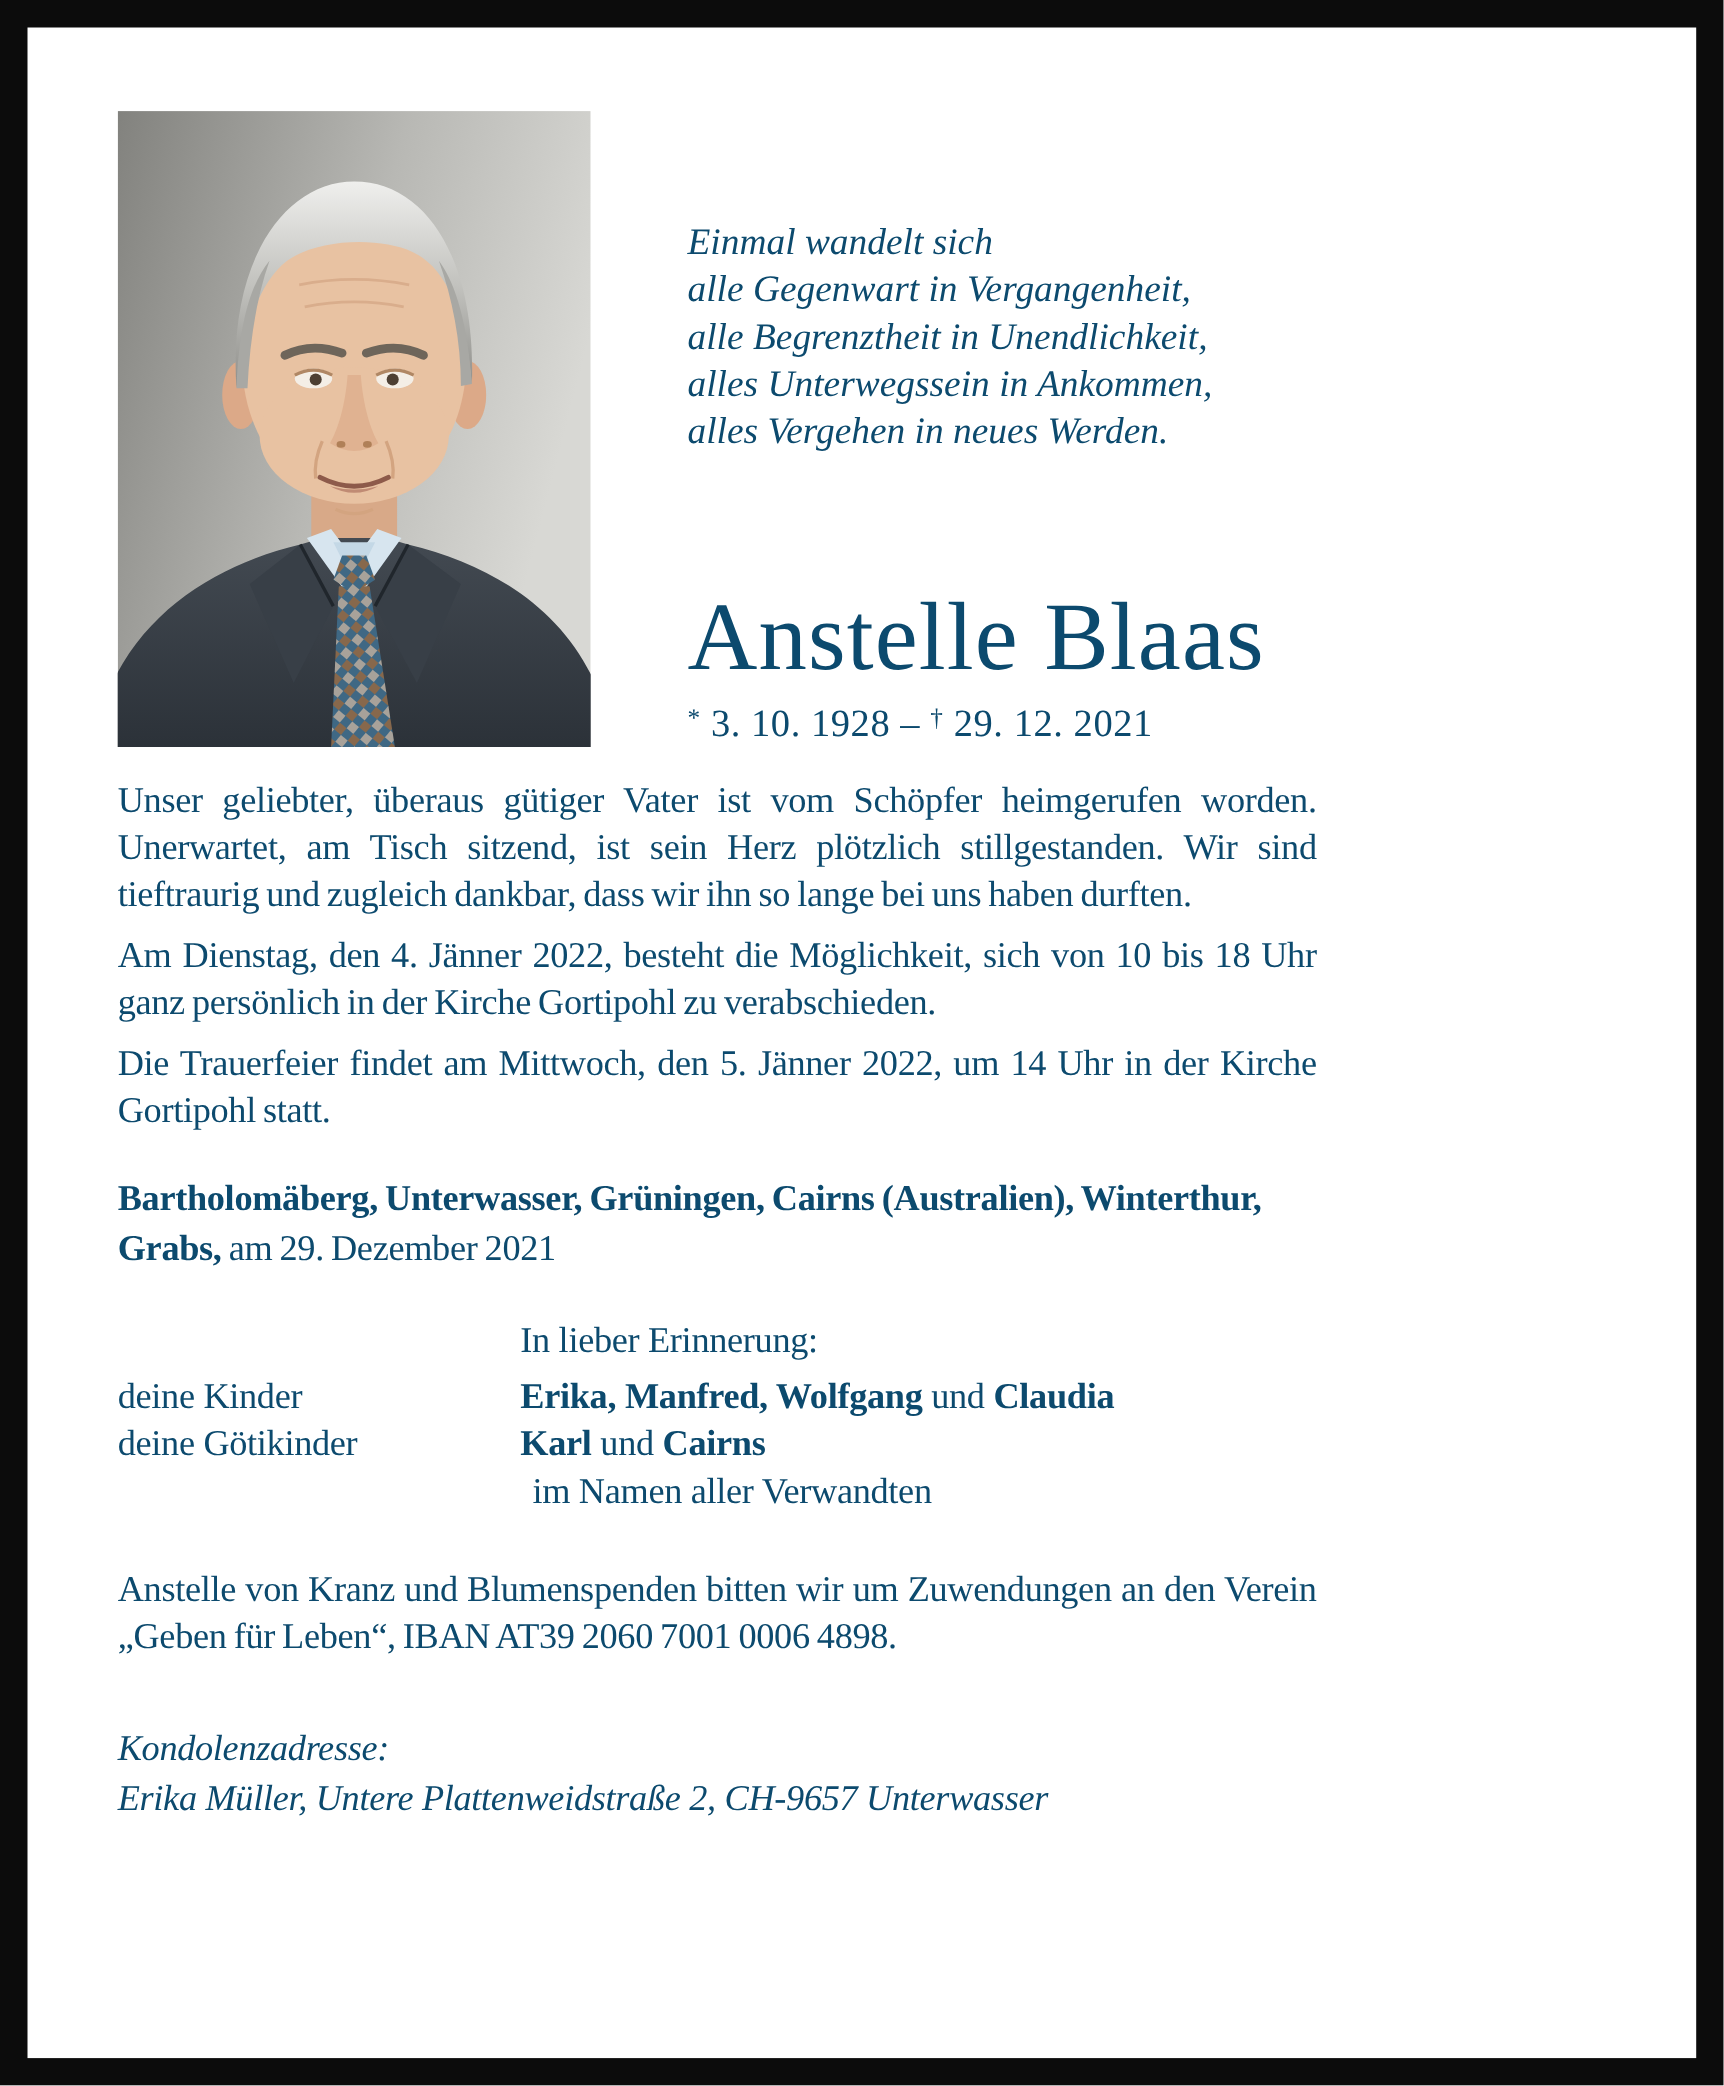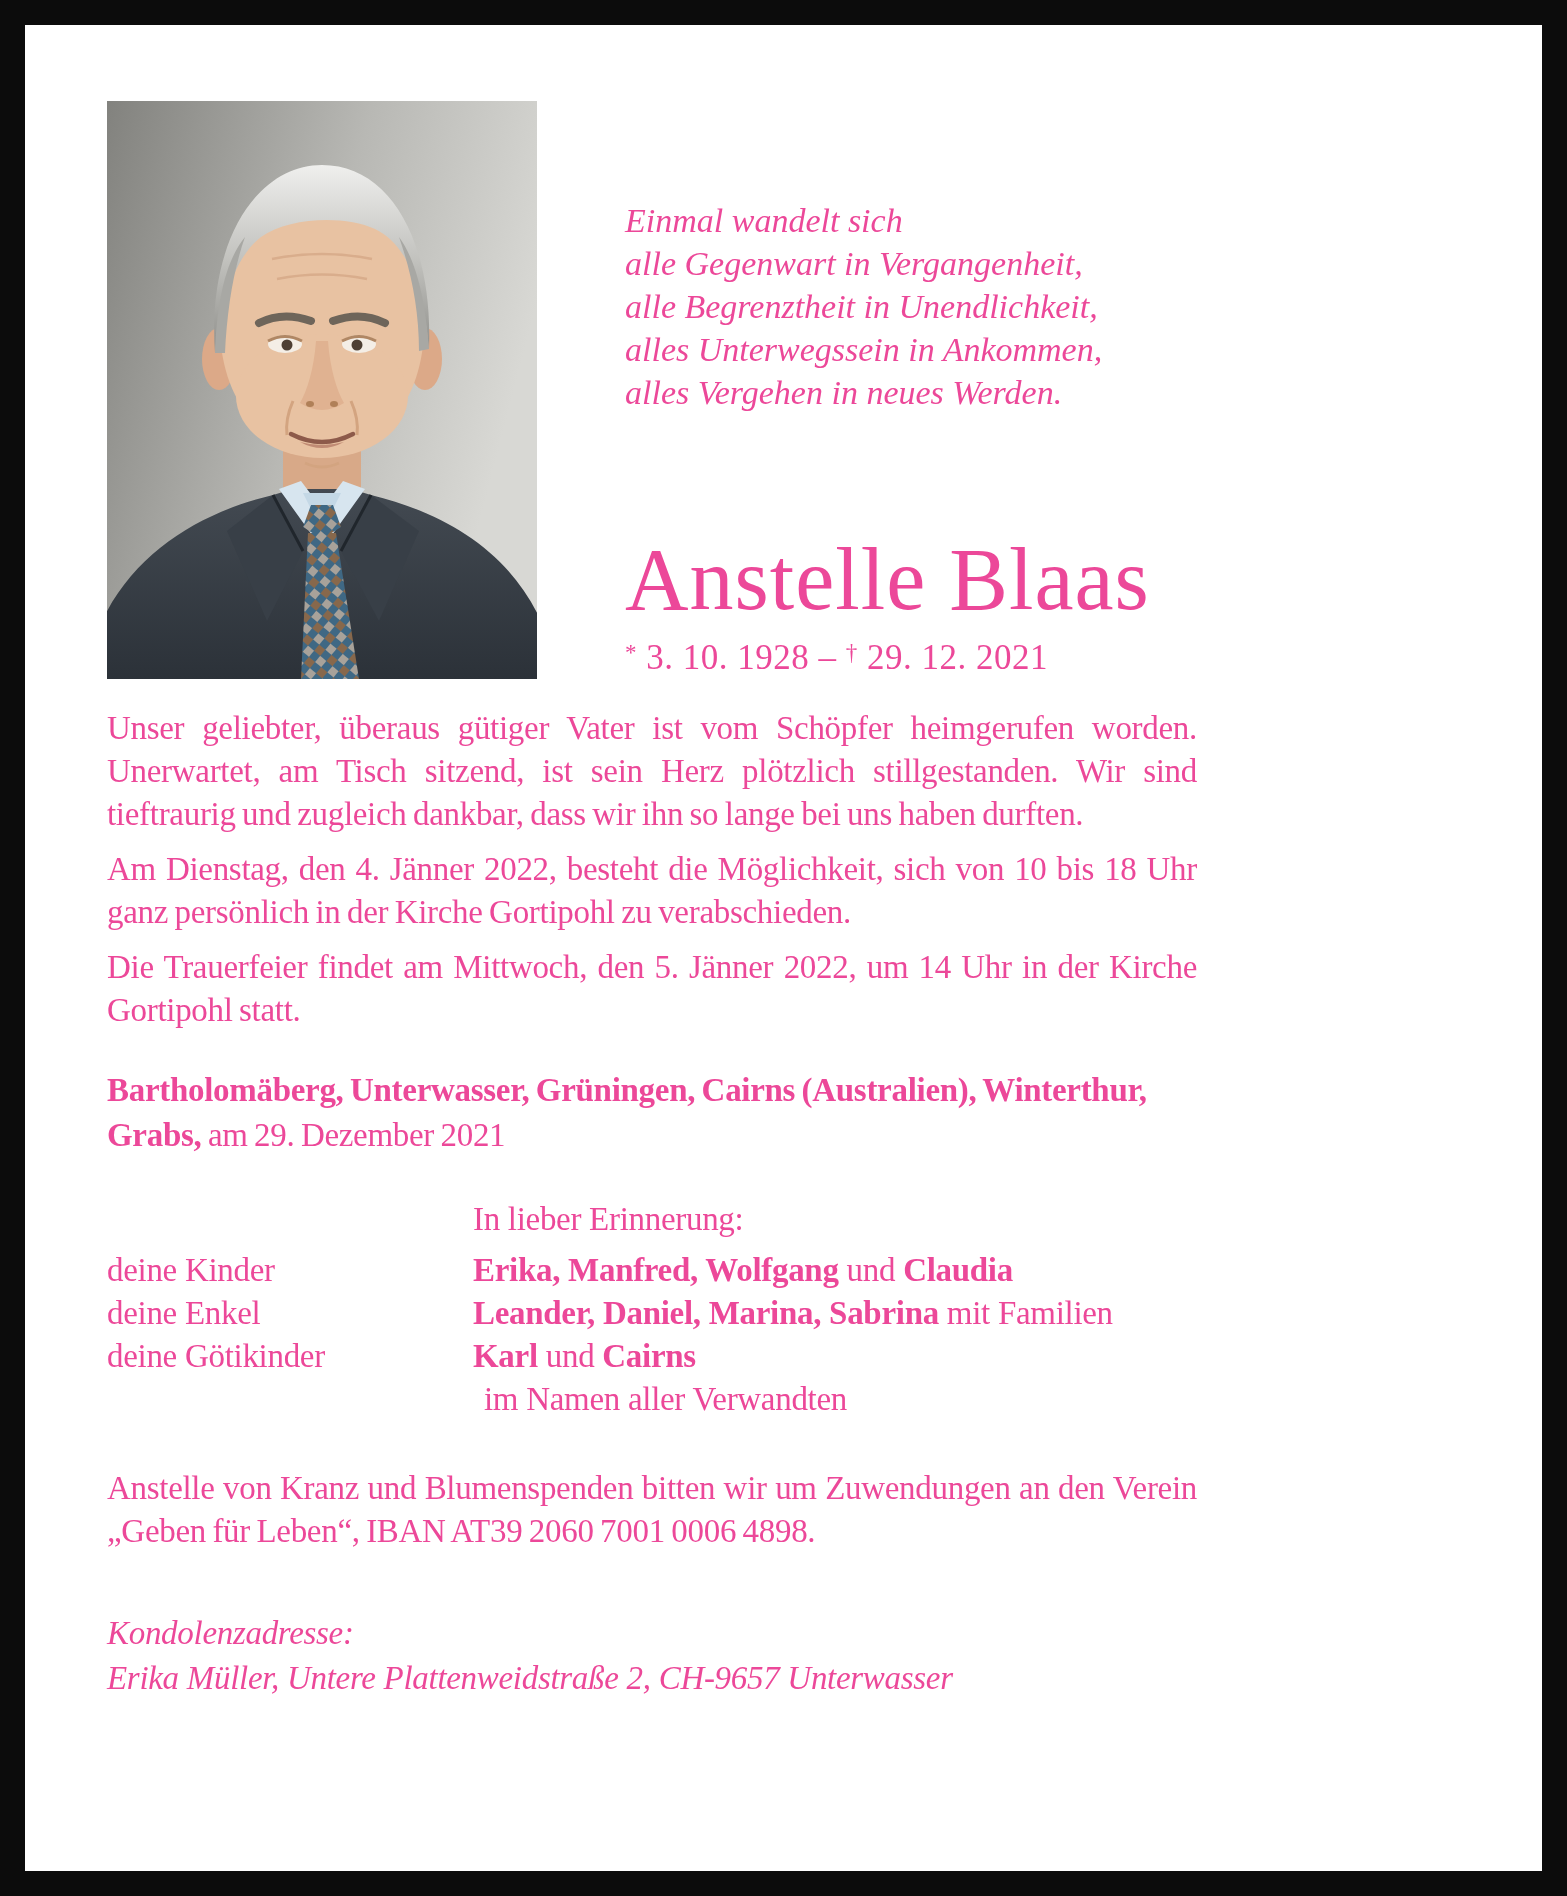--- a/index.html
+++ b/index.html
@@ -8,21 +8,21 @@
     box-sizing: border-box;
     width: 1567px; height: 1896px;
     border: 25px solid #0c0c0c;
     background: #ffffff;
     overflow: hidden;
   }
   .content {
     width: 1090px;
     margin: 74px 0 0 82px;
     font-family: "Liberation Serif", serif;
-    color: #ec4899;
+    color: #0c4a6e;
   }
   .header { position: relative; height: 608px; }
   .photo { position: absolute; left: 0; top: 2px; width: 430px; height: 578px; }
   .photo svg { display: block; }
   .header-right { position: absolute; left: 518px; top: 100px; width: 572px; }
   .poem { font-style: italic; font-size: 34px; line-height: 43px; white-space: nowrap; }
   .name {
     font-size: 88px; line-height: 96px; font-weight: 400;
     margin: 118px 0 0 0; white-space: nowrap; letter-spacing: 1px;
   }
@@ -141,24 +141,20 @@
 
     <p class="body-text dateline"><strong>Bartholomäberg, Unterwasser, Grüningen, Cairns (Australien), Winterthur, Grabs,</strong><span> am 29. Dezember 2021</span></p>
 
     <div class="mem-title">In lieber Erinnerung:</div>
 
     <div class="mem-row">
       <span class="mem-label">deine Kinder</span>
       <span class="mem-names"><strong>Erika, Manfred, Wolfgang</strong><span> und </span><strong>Claudia</strong></span>
     </div>
 
-    <div class="mem-row">
-      <span class="mem-label">deine Enkel</span>
-      <span class="mem-names"><strong>Leander, Daniel, Marina, Sabrina</strong><span> mit Familien</span><strong></strong></span>
-    </div>
 
     <div class="mem-row">
       <span class="mem-label">deine Götikinder</span>
       <span class="mem-names"><strong>Karl</strong><span> und </span><strong>Cairns</strong></span>
     </div>
 
     <div class="mem-closing">im Namen aller Verwandten</div>
 
     <p class="body-text donation">Anstelle von Kranz und Blumenspenden bitten wir um Zuwendungen an den Verein „Geben für Leben“, IBAN AT39 2060 7001 0006 4898.</p>
 

